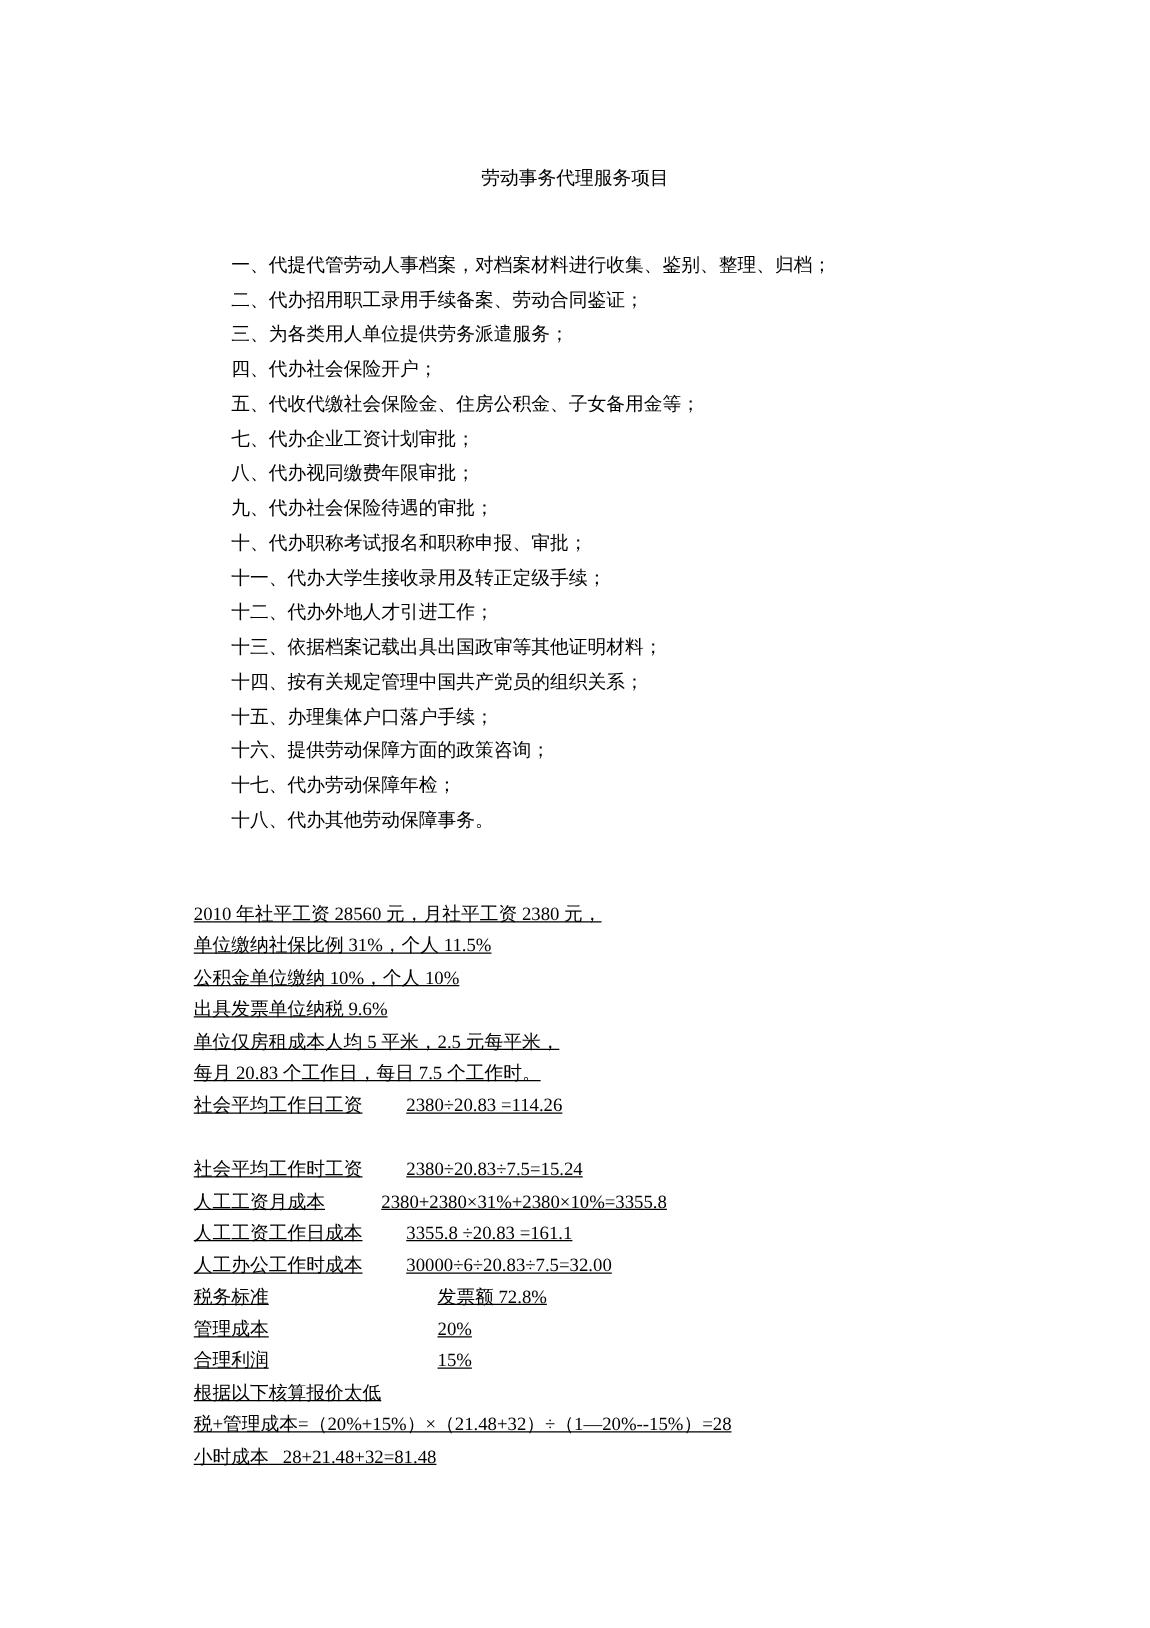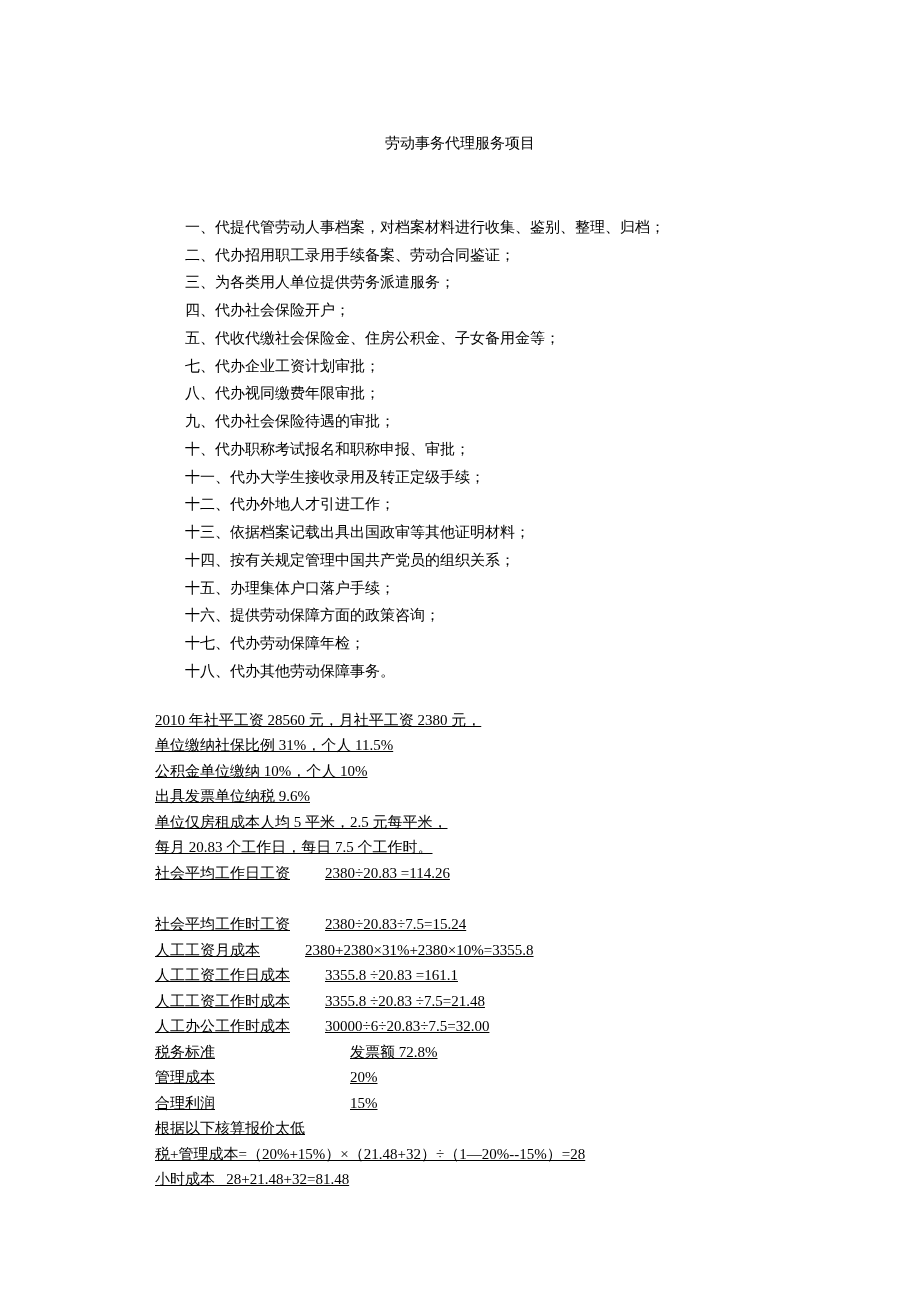--- a/index.html
+++ b/index.html
@@ -12,24 +12,24 @@
       background: #ffffff;
       width: 920px;
       padding: 130px 155px 60px 155px;
       font-size: 15px;
       line-height: 1.85;
       color: #000000;
     }
     .title {
       text-align: center;
       font-size: 15px;
-      margin-bottom: 56px;
+      margin-bottom: 42px;
     }
     .service-list {
-      margin-bottom: 22px;
+      margin-bottom: 48px;
       padding-left: 30px;
     }
     .service-list div {
       line-height: 1.85;
     }
     .calculations {
       line-height: 1.7;
       text-decoration: underline;
     }
     .calculations div {
@@ -88,24 +88,20 @@
   </div>
   <div class="pair">
     <span class="label-col" style="min-width:150px">人工工资月成本</span>
     <span>2380+2380×31%+2380×10%=3355.8</span>
   </div>
   <div class="pair">
     <span class="label-col">人工工资工作日成本</span>
     <span>3355.8 ÷20.83 =161.1</span>
   </div>
   <div class="pair">
-    <span class="label-col">人工工资工作时成本</span>
-    <span>3355.8 ÷20.83 ÷7.5=21.48</span>
-  </div>
-  <div class="pair">
     <span class="label-col">人工办公工作时成本</span>
     <span>30000÷6÷20.83÷7.5=32.00</span>
   </div>
   <div class="pair">
     <span class="label-col" style="min-width:195px">税务标准</span>
     <span>发票额 72.8%</span>
   </div>
   <div class="pair">
     <span class="label-col" style="min-width:195px">管理成本</span>
     <span>20%</span>

